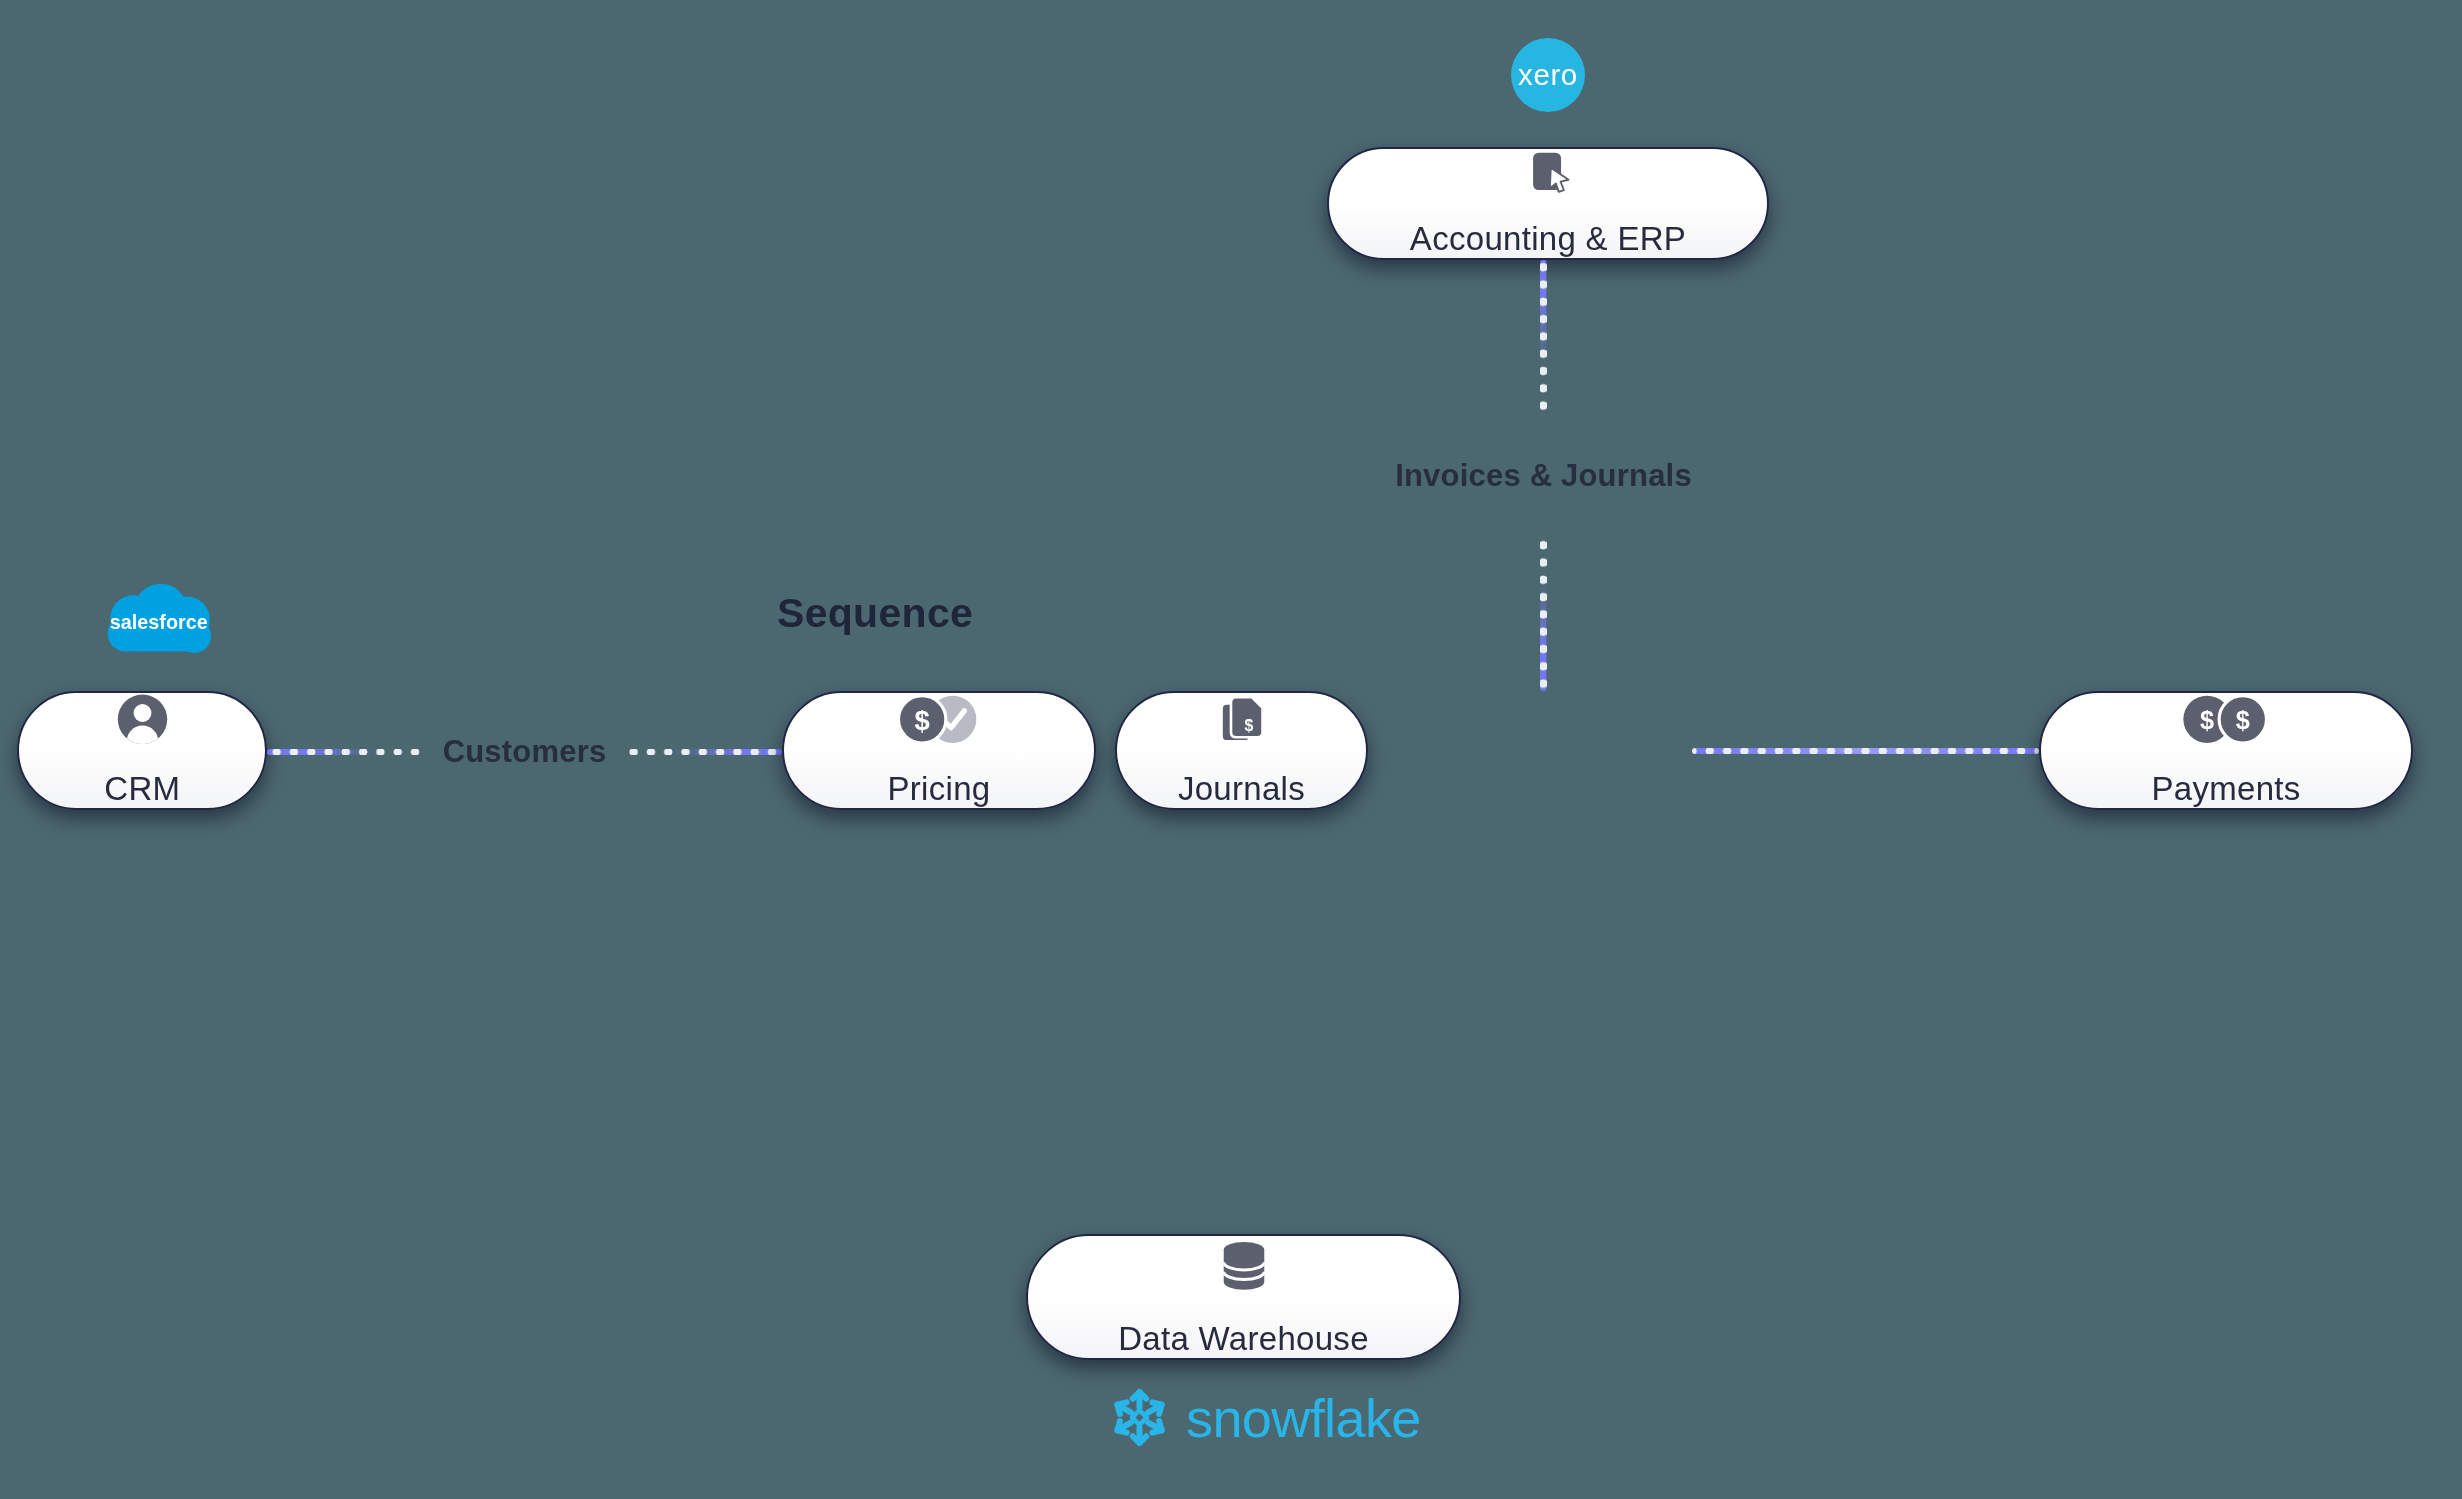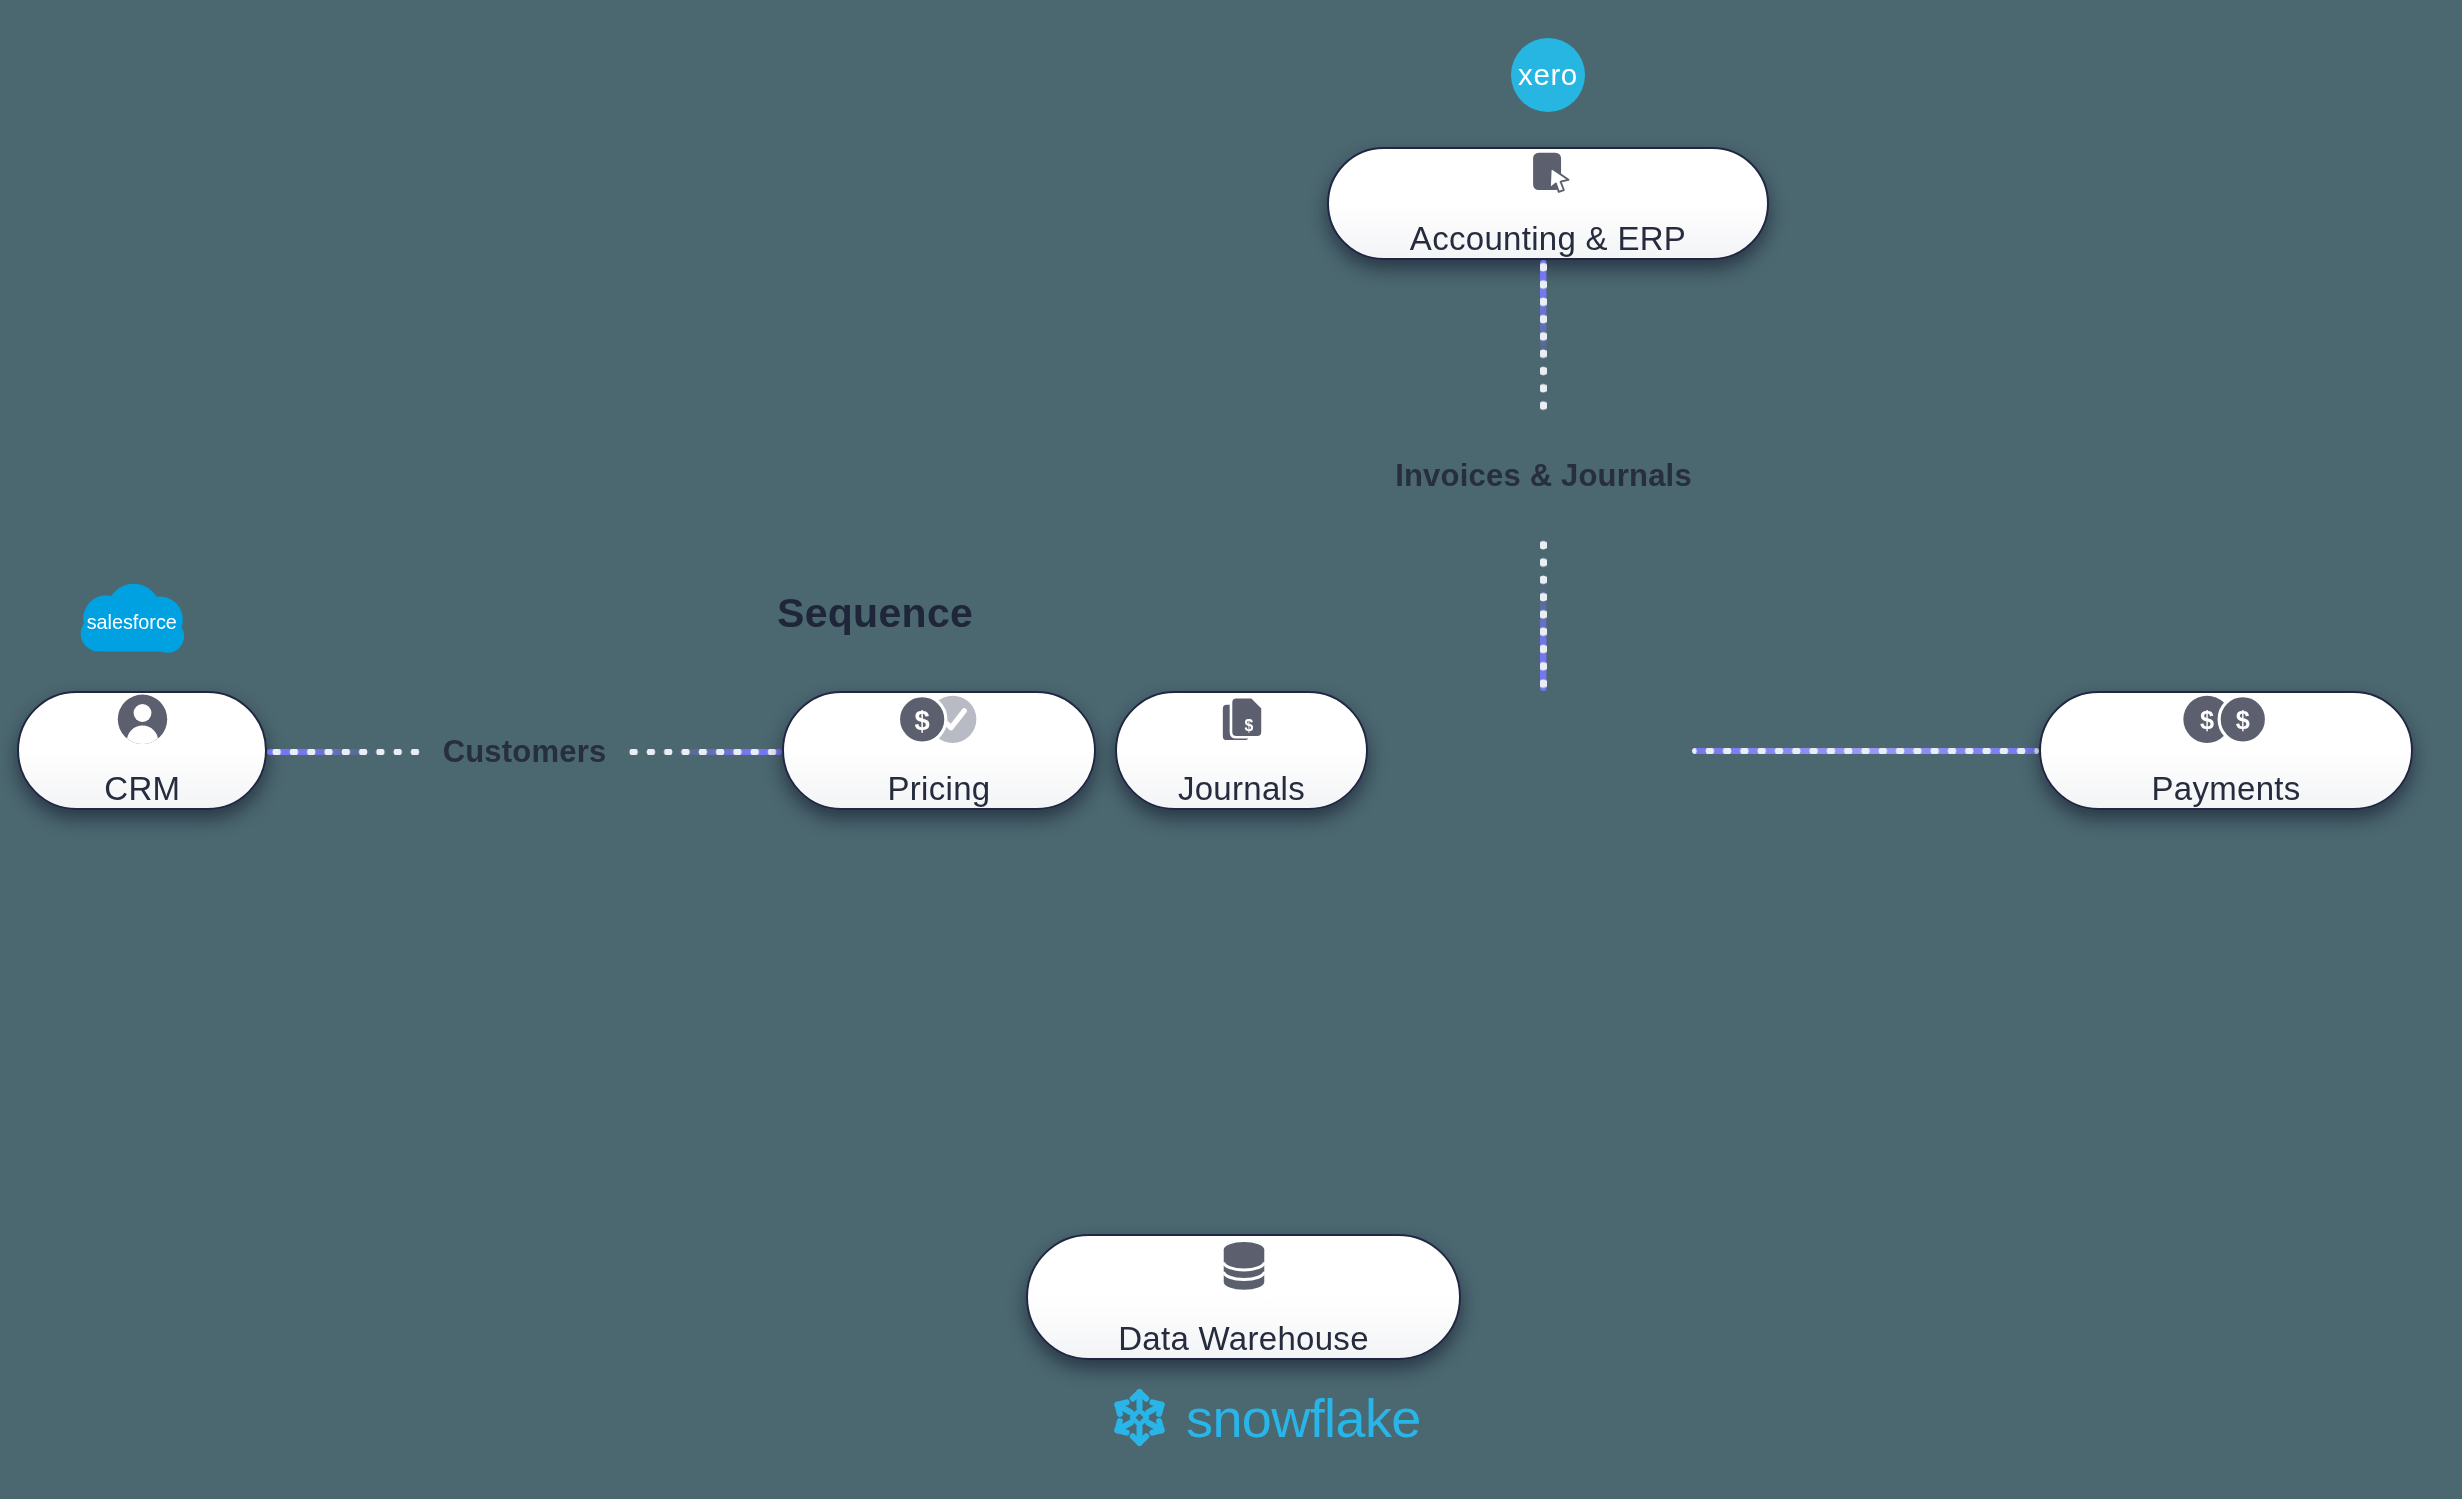--- a/index.html
+++ b/index.html
@@ -99,21 +99,21 @@
   </div>
 
   <div class="v-conn" style="left:1383px;top:260px;width:321px;height:431px;">
     <div class="v-seg from-top"></div>
     <span class="conn-label">Invoices &amp; Journals</span>
     <div class="v-seg from-bottom"></div>
   </div>
 
   <div class="title" style="left:777px;top:590px;">Sequence</div>
 
-  <div class="salesforce-logo" style="left:73px;top:580px;">
+  <div class="salesforce-logo" style="left:100px;top:580px;font-weight:bold;">
     <svg width="115" height="83" viewBox="0 0 180 130">
       <circle cx="52" cy="60" r="36" fill="#00A1E0"></circle>
       <circle cx="95" cy="48" r="42" fill="#00A1E0"></circle>
       <circle cx="136" cy="62" r="36" fill="#00A1E0"></circle>
       <circle cx="40" cy="84" r="28" fill="#00A1E0"></circle>
       <circle cx="148" cy="88" r="26" fill="#00A1E0"></circle>
       <rect x="22" y="56" width="142" height="56" rx="28" fill="#00A1E0"></rect>
       <text x="92" y="76" text-anchor="middle" fill="#FFFFFF" font-size="31" font-family="Liberation Sans, DejaVu Sans, sans-serif">salesforce</text>
     </svg>
   </div>

